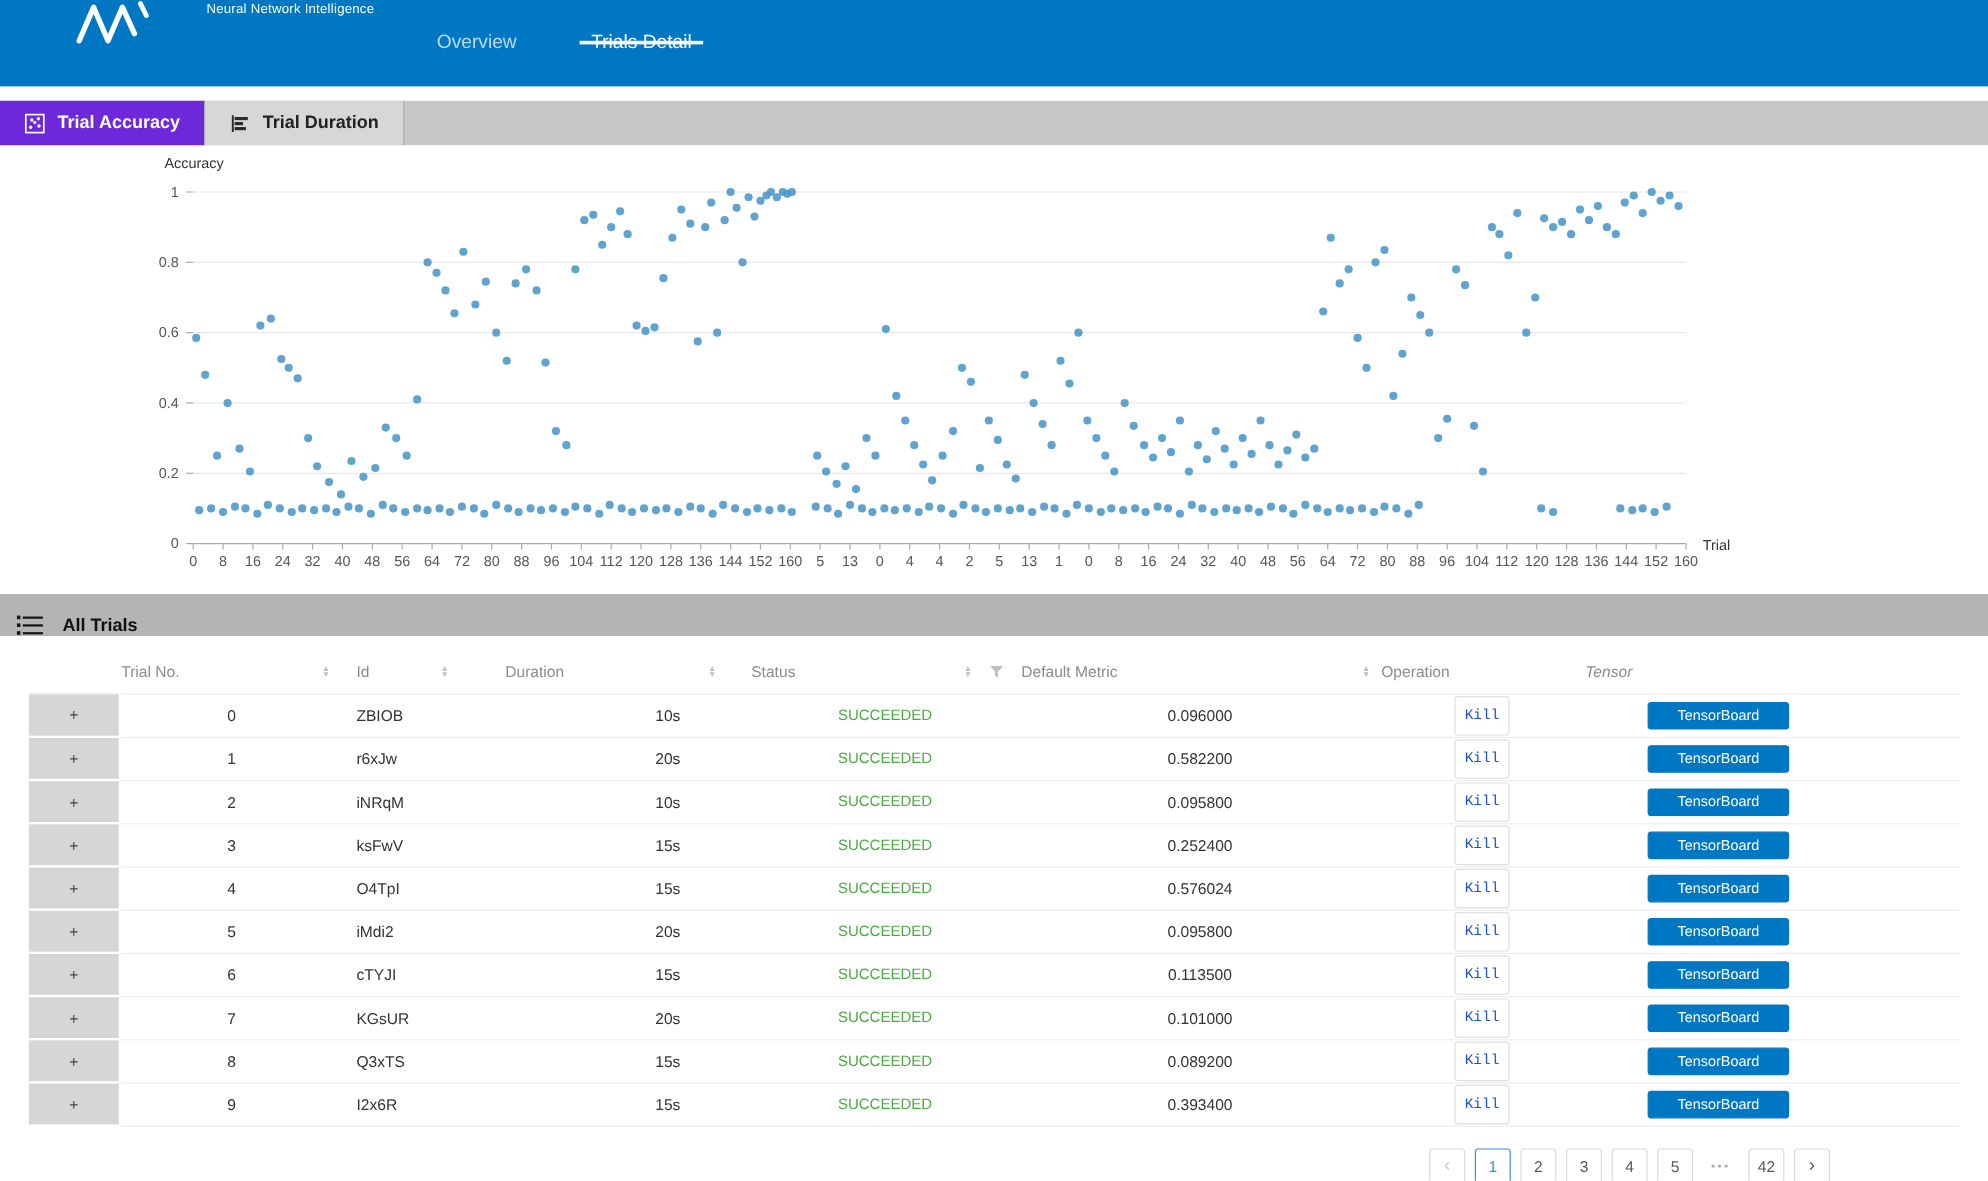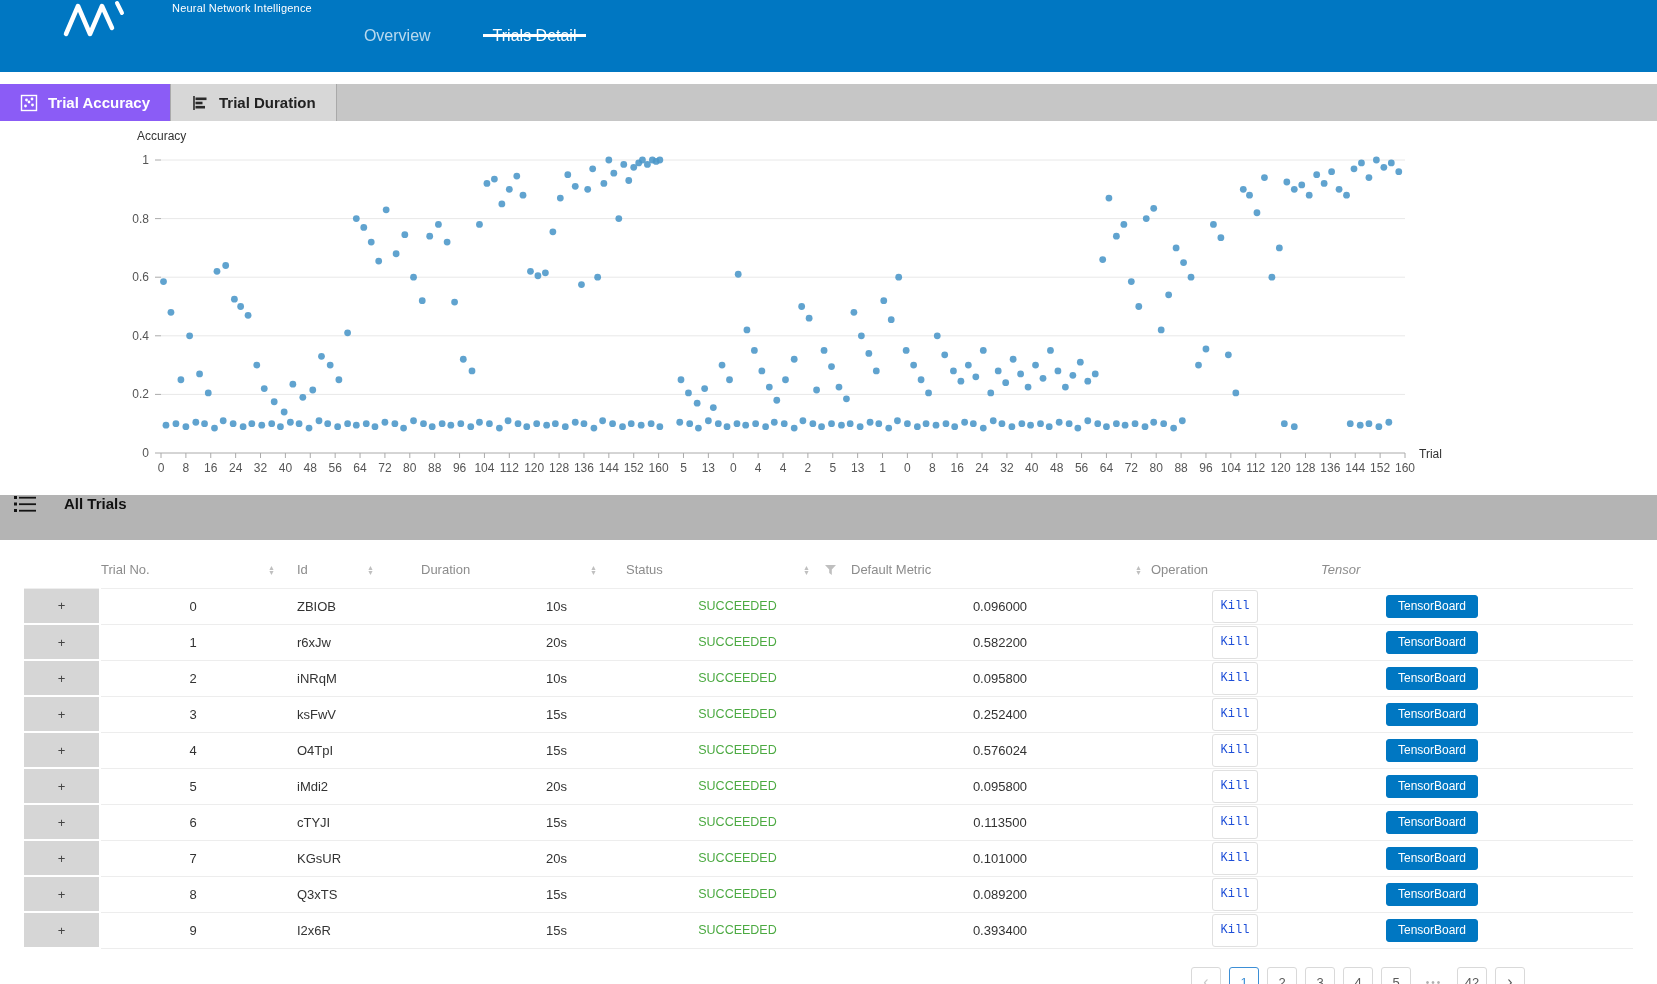--- a/index.html
+++ b/index.html
@@ -19,29 +19,29 @@
              font-size:16px; color:rgba(255,255,255,.72); cursor:pointer; position:relative; }
   .nav-tab.active { color:#fff; }
   .nav-tab.active::after { content:""; position:absolute; left:-4px; right:-4px; bottom:8px;
              height:3px; background:#fff; }
 
   
   .chart-tabs { margin-top:12px; height:37px; background:#c6c6c6; display:flex; }
   .chart-tab { display:flex; align-items:center; gap:10px; padding:0 20px;
                font-size:15px; font-weight:700; color:#222; background:#d7d7d7;
                border-right:1px solid #a9a9a9; cursor:pointer; white-space:nowrap; }
-  .chart-tab.active { background:#8b5cf6; color:#fff; }
+  .chart-tab.active { background:#6d28d9; color:#fff; }
 
   
   .chart-wrap { height:372px; margin-top:2px; position:relative; }
   .chart-wrap svg text { font-family:"Liberation Sans", sans-serif; }
 
   
-  .section-bar { height:45px; background:#b4b4b4; display:flex; align-items:flex-start;
-                 gap:28px; padding-left:14px; }
+  .section-bar { height:35px; background:#b4b4b4; display:flex; align-items:flex-end;
+                 gap:16px; padding-left:14px; }
   .section-title { font-weight:700; font-size:15px; color:#111; }
 
   
   table.trials { width:1609px; margin:12px 24px 0 24px; border-collapse:collapse;
                  table-layout:fixed; font-size:13px; }
   col.c-expand{width:76px;} col.c-no{width:185px;} col.c-id{width:135px;}
   col.c-dur{width:205px;} col.c-status{width:225px;} col.c-metric{width:300px;}
   col.c-op{width:170px;} col.c-tensor{width:313px;}
   thead th { color:#8c8c8c; font-weight:400; height:36px; position:relative;
              text-align:left; border-bottom:1px solid #eee; }
@@ -50,21 +50,21 @@
   tbody td { height:28px; border-bottom:1px solid #ededed; text-align:center; color:#333; }
   td.cell-expand { background:#d6d6d6; border-bottom:2px solid #fff; border-right:2px solid #fff;
                    font-size:13px; color:#444; cursor:pointer; }
   td.cell-id { text-align:left; padding-left:12px; color:#333; }
   td.cell-duration { text-align:right; padding-right:58px; }
   td.cell-status { color:#4caa42; font-size:12.5px; }
   td.cell-tensor { padding-right:90px; }
   .kill-btn { width:46px; height:33px; background:#fff; border:1px solid #e0e0e0;
               border-radius:3px; color:#1d4ed8; font-size:12px;
               font-family:Liberation Mono, monospace; }
-  .tb-btn { width:92px; height:23px; background:#0077c2; border:1px solid #0077c2;
+  .tb-btn { width:118px; height:23px; background:#0077c2; border:1px solid #0077c2;
             border-radius:3px; color:#fff; font-size:12px; cursor:pointer;
             font-family:"Liberation Sans",sans-serif; }
   .sort-icon { position:absolute; top:50%; transform:translateY(-50%);
                display:flex; flex-direction:column; font-size:7px; line-height:5px;
                color:#bfbfbf; cursor:pointer; }
   th.col-no .sort-icon{right:10px;} th.col-id .sort-icon{right:46px;}
   th.col-duration .sort-icon{right:28px;} th.col-status .sort-icon{right:40px;}
   th.col-metric .sort-icon{right:8px;}
   .filter-icon { position:absolute; right:14px; top:50%; transform:translateY(-50%); cursor:pointer; }
 

